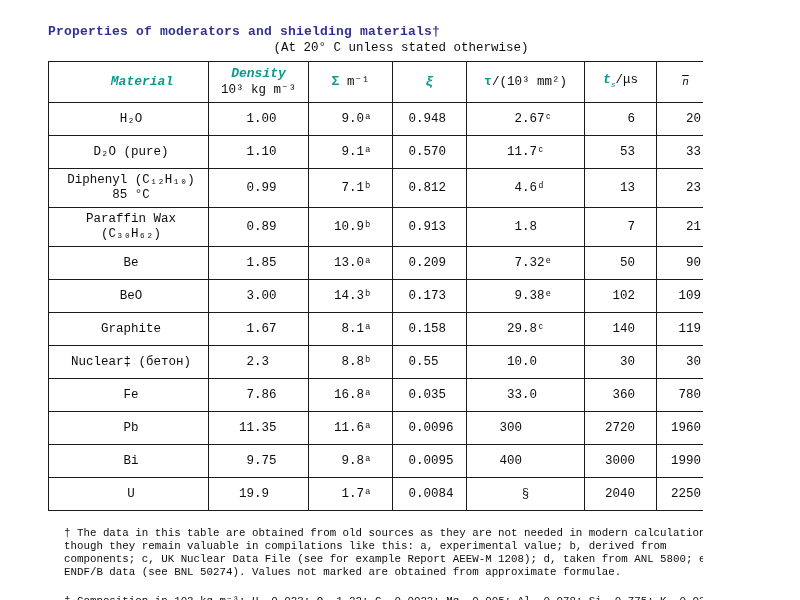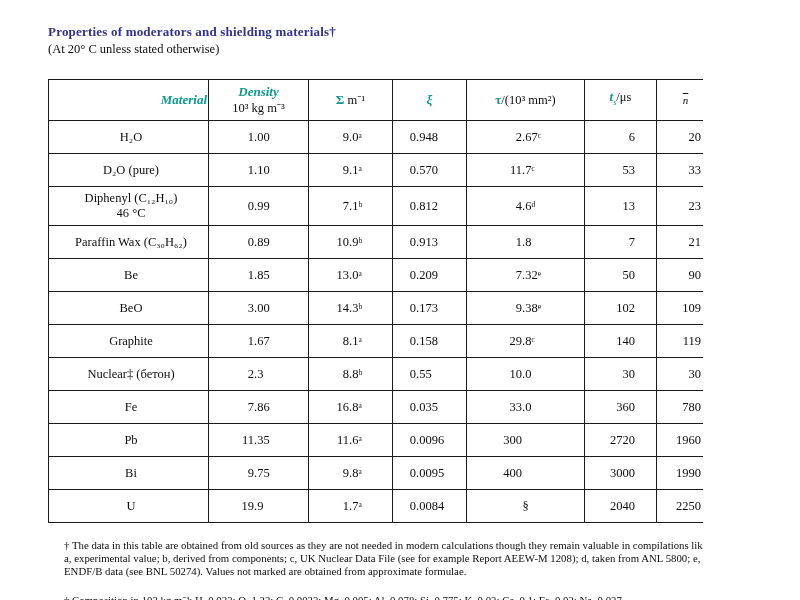--- a/index.html
+++ b/index.html
@@ -1,36 +1,36 @@
 <!DOCTYPE html>
 <html><head>
 <meta charset="utf-8">
 <style>
   html,body{margin:0;padding:0;background:#ffffff;}
   .page{
     position:relative; width:703px; height:600px; overflow:hidden;
     background:#ffffff; color:#0d0d0d;
-    font-family:Liberation Serif, serif;
+    font-family:Liberation Mono, monospace;
   }
   .content{position:absolute; left:48px; top:24px; width:706px;}
   .title{
     font-size:13px; font-weight:bold; color:#32328e; letter-spacing:0.2px;
     margin:0 0 2px 0;
   }
-  .subtitle{font-size:12.5px; margin:0 0 22px 0;}
+  .subtitle{font-size:12.5px; margin:0 0 6px 0;text-align:center;}
   table{
     border-collapse:collapse; table-layout:fixed; width:666px;
     margin-top:4px;
   }
   th,td{
     border:1px solid #1b1b1b; font-size:12.5px; vertical-align:middle;
     overflow:hidden;
   }
   thead th{height:38px; font-weight:normal; text-align:center; line-height:16px;}
-  .mat-h{text-align:right; padding-left:28px;}
+  .mat-h{text-align:center; padding-left:28px;}
   .hlabel{font-weight:bold; font-style:italic; color:#0d9a8c; font-size:13px;}
   .hsym{font-weight:bold; color:#0d9a8c; font-size:13px;}
   .hsym.italic{font-style:italic;}
   .hsub{font-size:8px; color:#0d9a8c; font-style:italic;}
   .unit{color:#0d0d0d; font-size:12.5px;}
   .ovl{font-style:italic; text-decoration:overline; font-size:11px;}
   tbody td{height:24px; line-height:15px;}
   td.mat{padding:4px 4px 4px 9px; text-align:center; white-space:pre-line;}
   td.num{padding:0; white-space:nowrap;}
   td.num .ip{display:inline-block; width:var(--ip,40px); text-align:right;}
@@ -104,21 +104,21 @@
             <td class="mat">D₂O (pure)</td>
             <td class="num col-density"><span class="ip">1</span><span class="fp">.10</span></td>
             <td class="num col-sigma"><span class="ip">9</span><span class="fp">.1ᵃ</span></td>
             <td class="num col-xi"><span class="ip">0</span><span class="fp">.570</span></td>
             <td class="num col-tau"><span class="ip">11</span><span class="fp">.7ᶜ</span></td>
             <td class="num col-ts"><span class="ip">53</span><span class="fp"></span></td>
             <td class="num col-nbar"><span class="ip">33</span><span class="fp"></span></td>
           </tr>
           <tr>
             <td class="mat">Diphenyl (C₁₂H₁₀)
-46 °C</td>
+85 °C</td>
             <td class="num col-density"><span class="ip">0</span><span class="fp">.99</span></td>
             <td class="num col-sigma"><span class="ip">7</span><span class="fp">.1ᵇ</span></td>
             <td class="num col-xi"><span class="ip">0</span><span class="fp">.812</span></td>
             <td class="num col-tau"><span class="ip">4</span><span class="fp">.6ᵈ</span></td>
             <td class="num col-ts"><span class="ip">13</span><span class="fp"></span></td>
             <td class="num col-nbar"><span class="ip">23</span><span class="fp"></span></td>
           </tr>
           <tr>
             <td class="mat">Paraffin Wax (C₃₀H₆₂)</td>
             <td class="num col-density"><span class="ip">0</span><span class="fp">.89</span></td>

